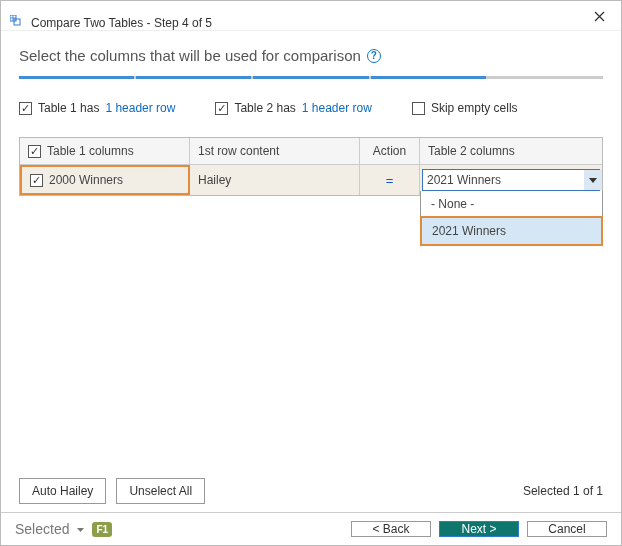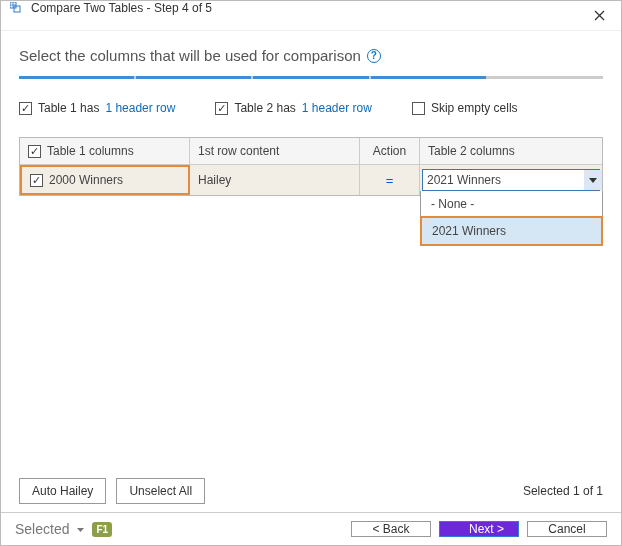--- a/index.html
+++ b/index.html
@@ -12,21 +12,21 @@
   }
   .window {
     width: 622px;
     height: 546px;
     border: 1px solid #bbb;
     display: flex;
     flex-direction: column;
   }
   .titlebar {
     display: flex;
-    align-items: flex-start;
+    align-items: flex-end;
     height: 30px;
     padding: 0 8px;
     border-bottom: 1px solid #eee;
   }
   .titlebar .title-icon {
     width: 16px; height: 16px;
     margin-right: 6px;
     display:flex;align-items:center;justify-content:center;
   }
   .titlebar .title-text { flex: 1; font-size: 12px; color:#333;}
@@ -152,21 +152,21 @@
   .f1-badge{
     background:#8d9e4a;color:#fff;font-size:10px;font-weight:bold;
     padding:2px 4px;border-radius:3px;cursor:pointer;
   }
   .footer-spacer{flex:1;}
   .btn{
     min-width:80px;text-align:center;
     padding:0 14px;font-size:12px;cursor:pointer;
     border:1px solid #999;background:#fff;color:#333;
   }
-  .btn.primary{background:#6d28d9;color:#fff;border-color:#2f7bd1;text-align:right;}
+  .btn.primary{background:#0f766e;color:#fff;border-color:#2f7bd1;}
 </style>
 </head>
 <body>
 
 <div class="window">
 
   <div class="titlebar">
     <span class="title-icon">
       <svg width="14" height="14" viewBox="0 0 14 14">
         <rect x="0" y="0" width="6" height="6" fill="none" stroke="#2f7bd1" stroke-width="1"></rect>

